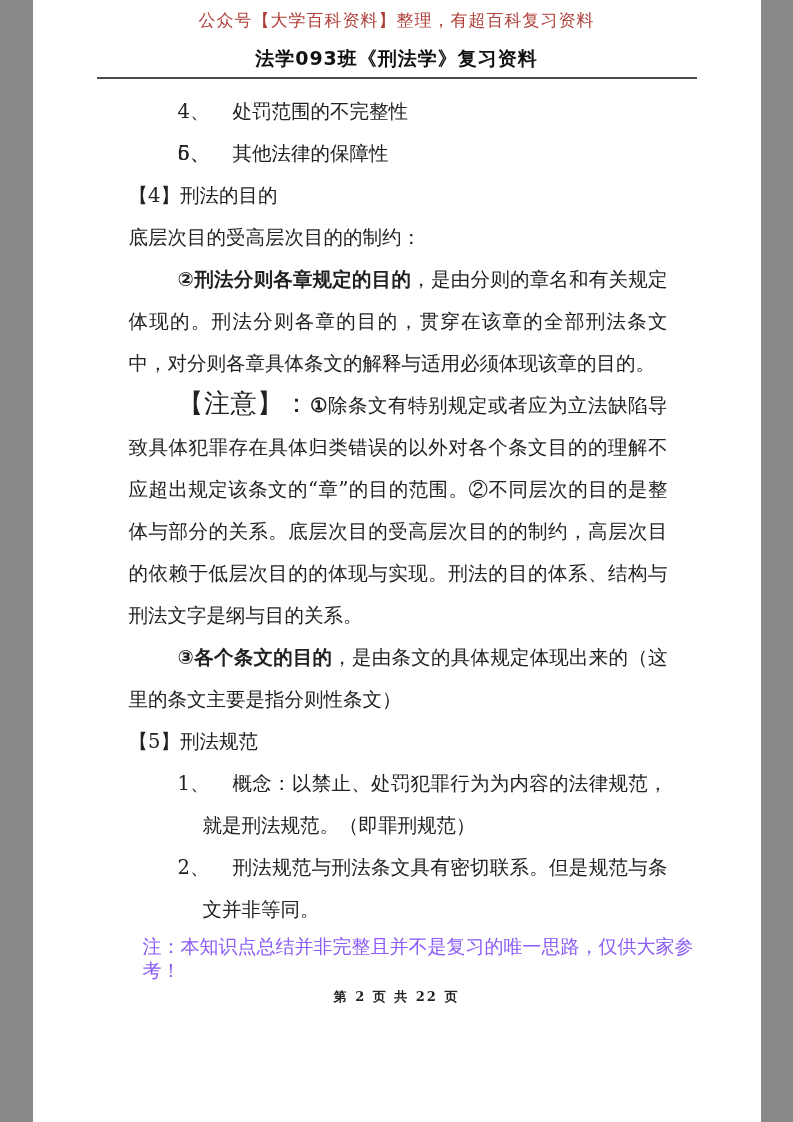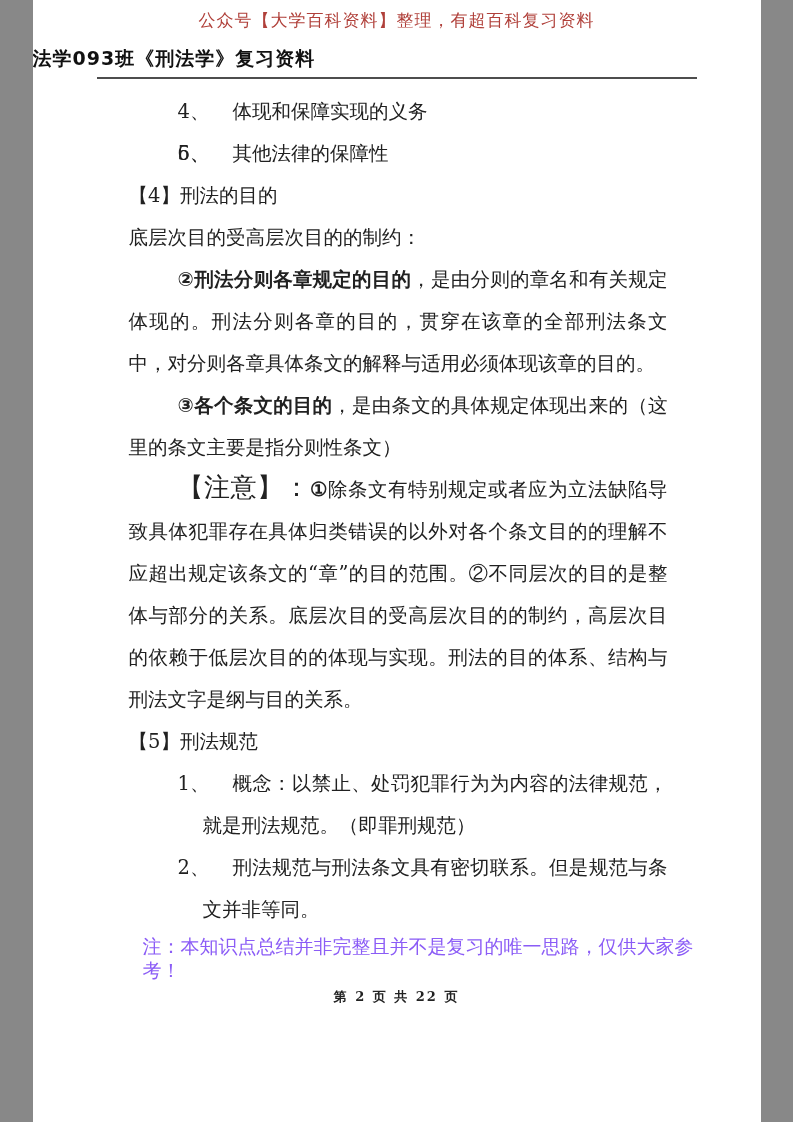--- a/index.html
+++ b/index.html
@@ -14,20 +14,21 @@
   }
   .hdr{
     padding-top:9px;
     text-align:center;
     font-size:17px;
     letter-spacing:1px;
     color:#b0403a;
   }
   .doc-title{
     margin-top:14px;
+    text-align:center;
     font-size:19px;
     font-weight:bold;
     font-family:"DejaVu Sans","Liberation Sans",sans-serif;
     letter-spacing:1px;
     color:#111;
   }
   .title-rule{
     width:600px;
     margin:5px auto 0 auto;
     border-bottom:2.5px solid #4d4d4d;
@@ -83,39 +84,39 @@
 
   <div class="hdr">公众号【大学百科资料】整理，有超百科复习资料</div>
 
   <div class="doc-title">法学093班《刑法学》复习资料</div>
   <div class="title-rule"></div>
 
   <div class="content">
 
     <p class="li">
       <span class="num">4、</span>
-      <span>体现和保障实现的义务</span>
+      <span>处罚范围的不完整性</span>
     </p>
     <p class="li">
       <span class="num">5、</span>
     </p>
     <p class="li">
       <span class="num">6、</span>
       <span>其他法律的保障性</span>
     </p>
 
     <p>【4】刑法的目的</p>
     <p>底层次目的受高层次目的的制约：</p>
 
 
     <p class="indent"><span class="lead">②刑法分则各章规定的目的</span><span>，是由分则的章名和有关规定体现的。刑法分则各章的目的，贯穿在该章的全部刑法条文中，对分则各章具体条文的解释与适用必须体现该章的目的。</span></p>
 
+    <p class="indent"><span class="notice-label">【注意】：</span><span class="mk">①</span><span>除条文有特别规定或者应为立法缺陷导致具体犯罪存在具体归类错误的以外对各个条文目的的理解不应超出规定该条文的“章”的目的范围。</span><span>②</span><span>不同层次的目的是整体与部分的关系。底层次目的受高层次目的的制约，高层次目的依赖于低层次目的的体现与实现。刑法的目的体系、结构与刑法文字是纲与目的关系。</span></p>
+
     <p class="indent"><span class="lead">③各个条文的目的</span><span>，是由条文的具体规定体现出来的（这里的条文主要是指分则性条文）</span></p>
-
-    <p class="indent"><span class="notice-label">【注意】：</span><span class="mk">①</span><span>除条文有特别规定或者应为立法缺陷导致具体犯罪存在具体归类错误的以外对各个条文目的的理解不应超出规定该条文的“章”的目的范围。</span><span>②</span><span>不同层次的目的是整体与部分的关系。底层次目的受高层次目的的制约，高层次目的依赖于低层次目的的体现与实现。刑法的目的体系、结构与刑法文字是纲与目的关系。</span></p>
 
     <p>【5】刑法规范</p>
 
     <p class="li">
       <span class="num">1、</span>
       <span>概念：以禁止、处罚犯罪行为为内容的法律规范，就是刑法规范。（即罪刑规范）</span>
     </p>
     <p class="li">
       <span class="num">2、</span>
       <span>刑法规范与刑法条文具有密切联系。但是规范与条文并非等同。</span>

